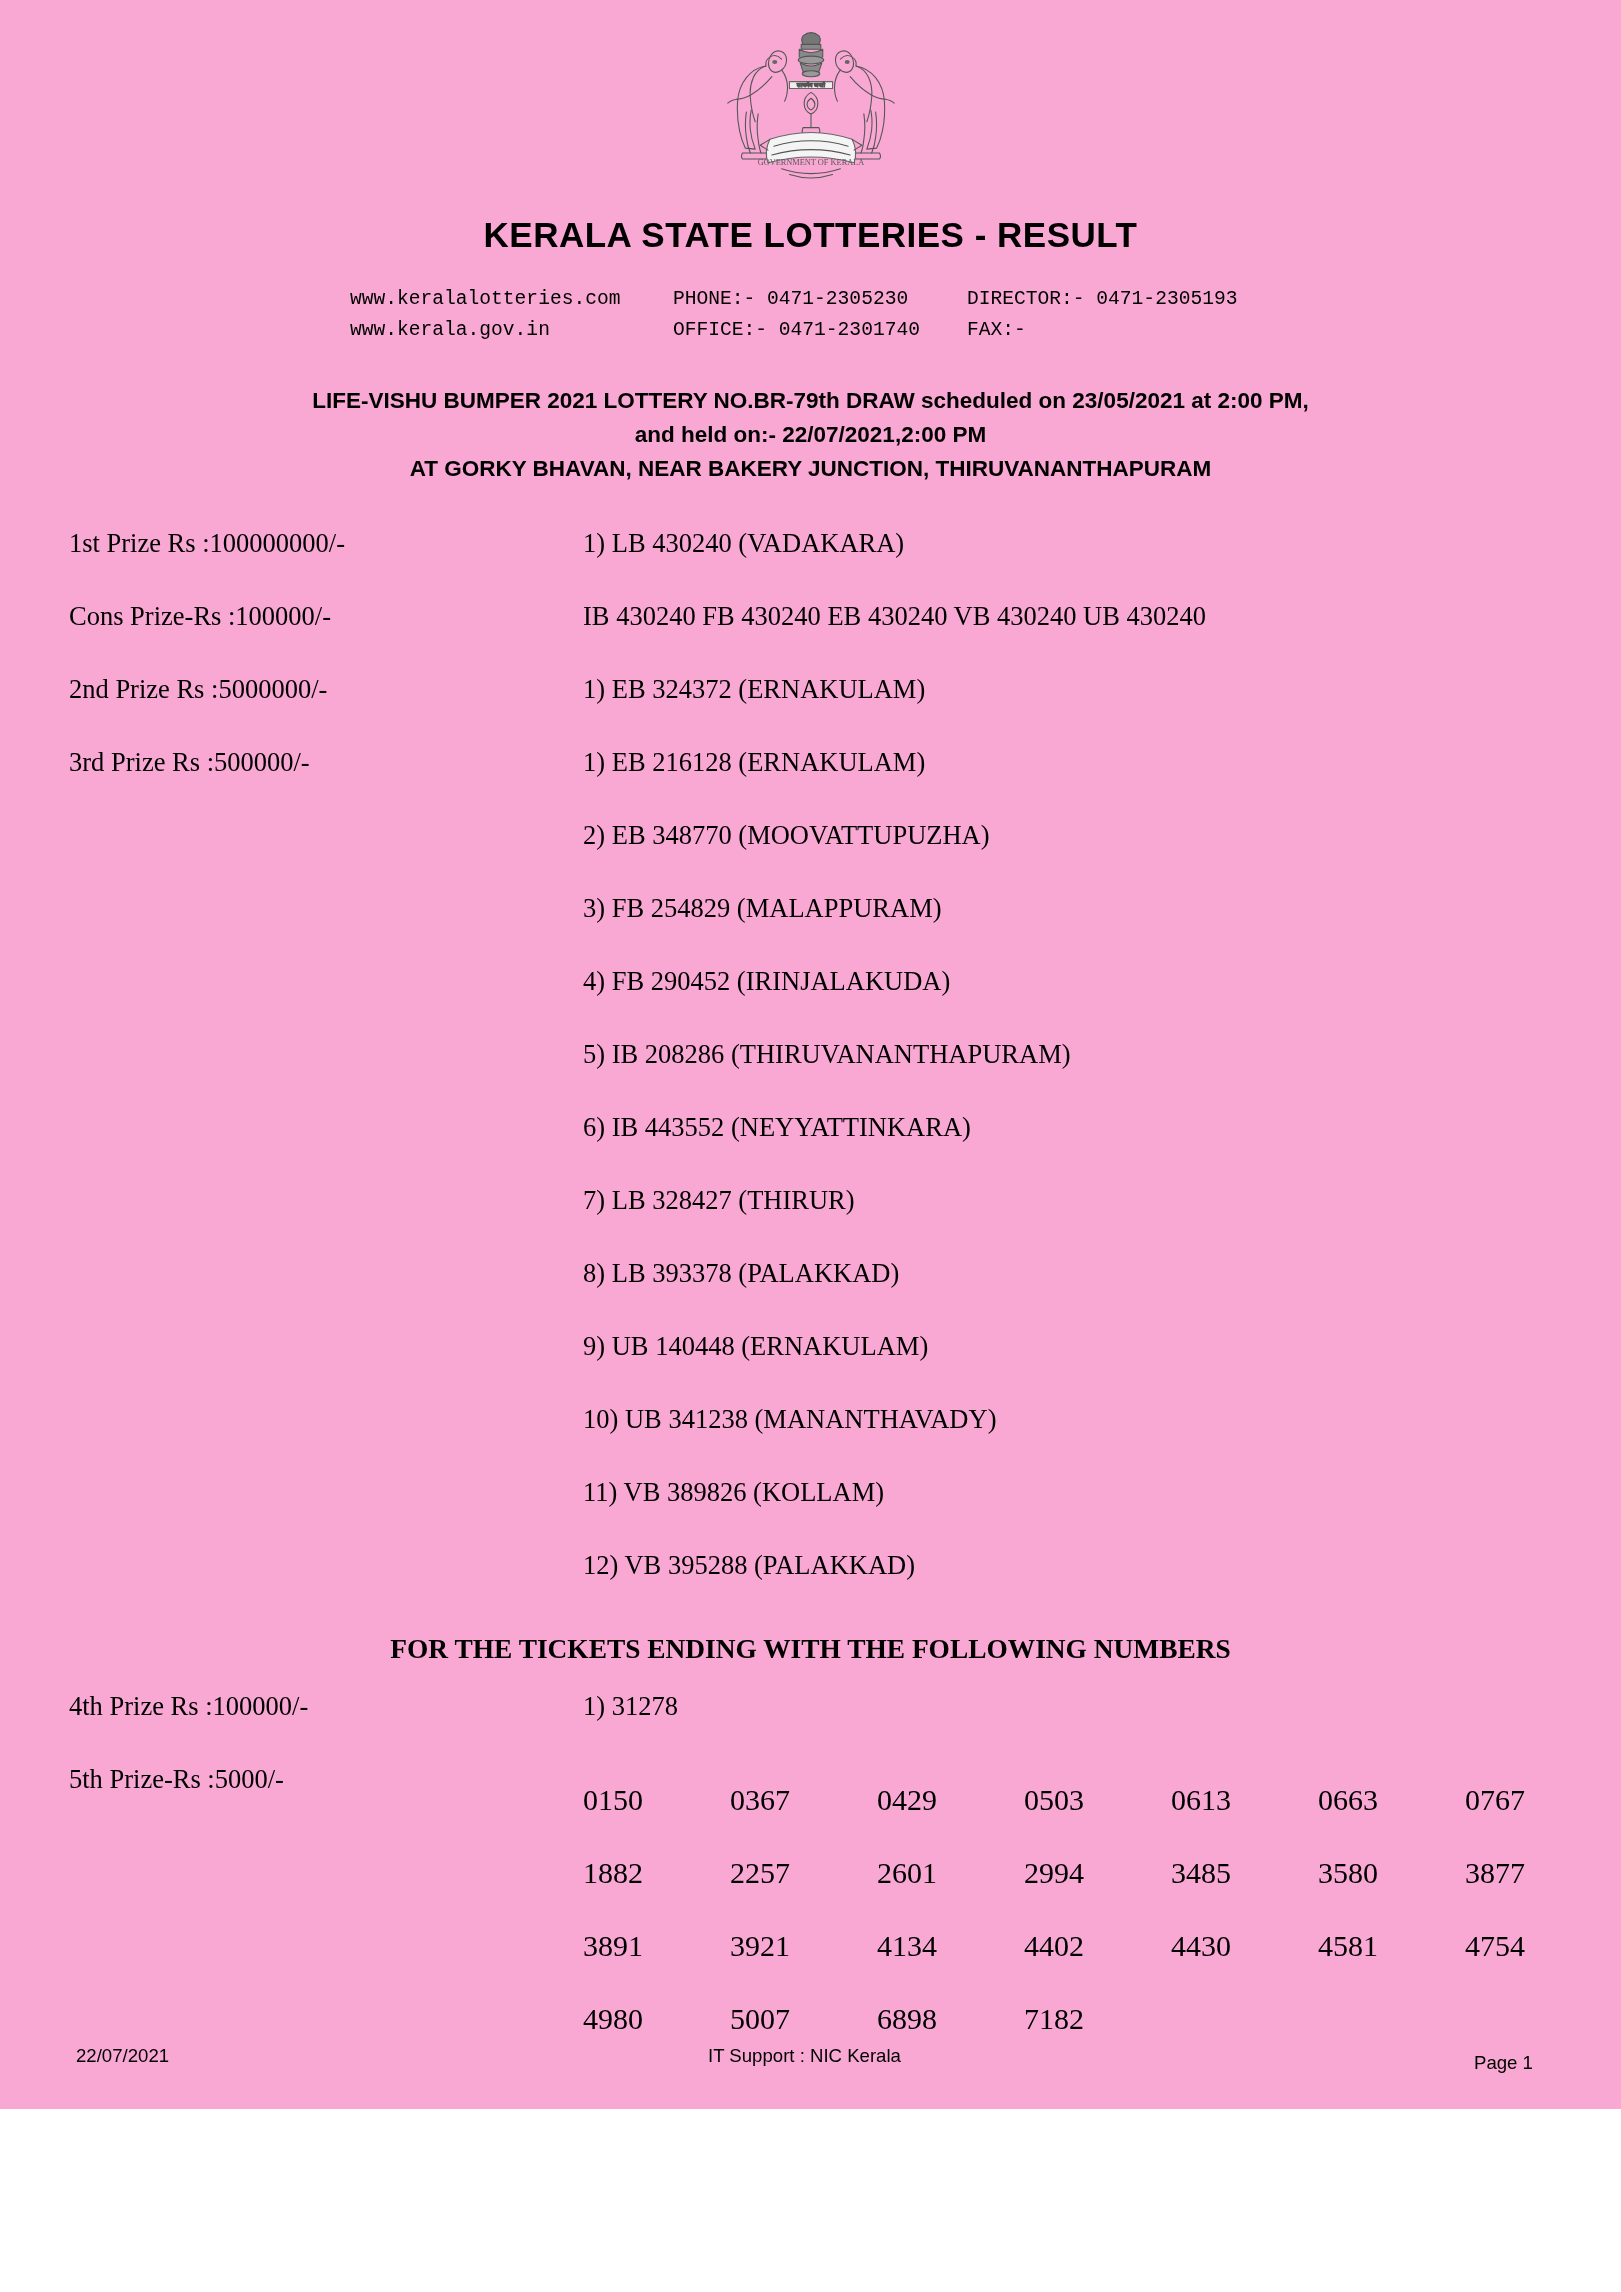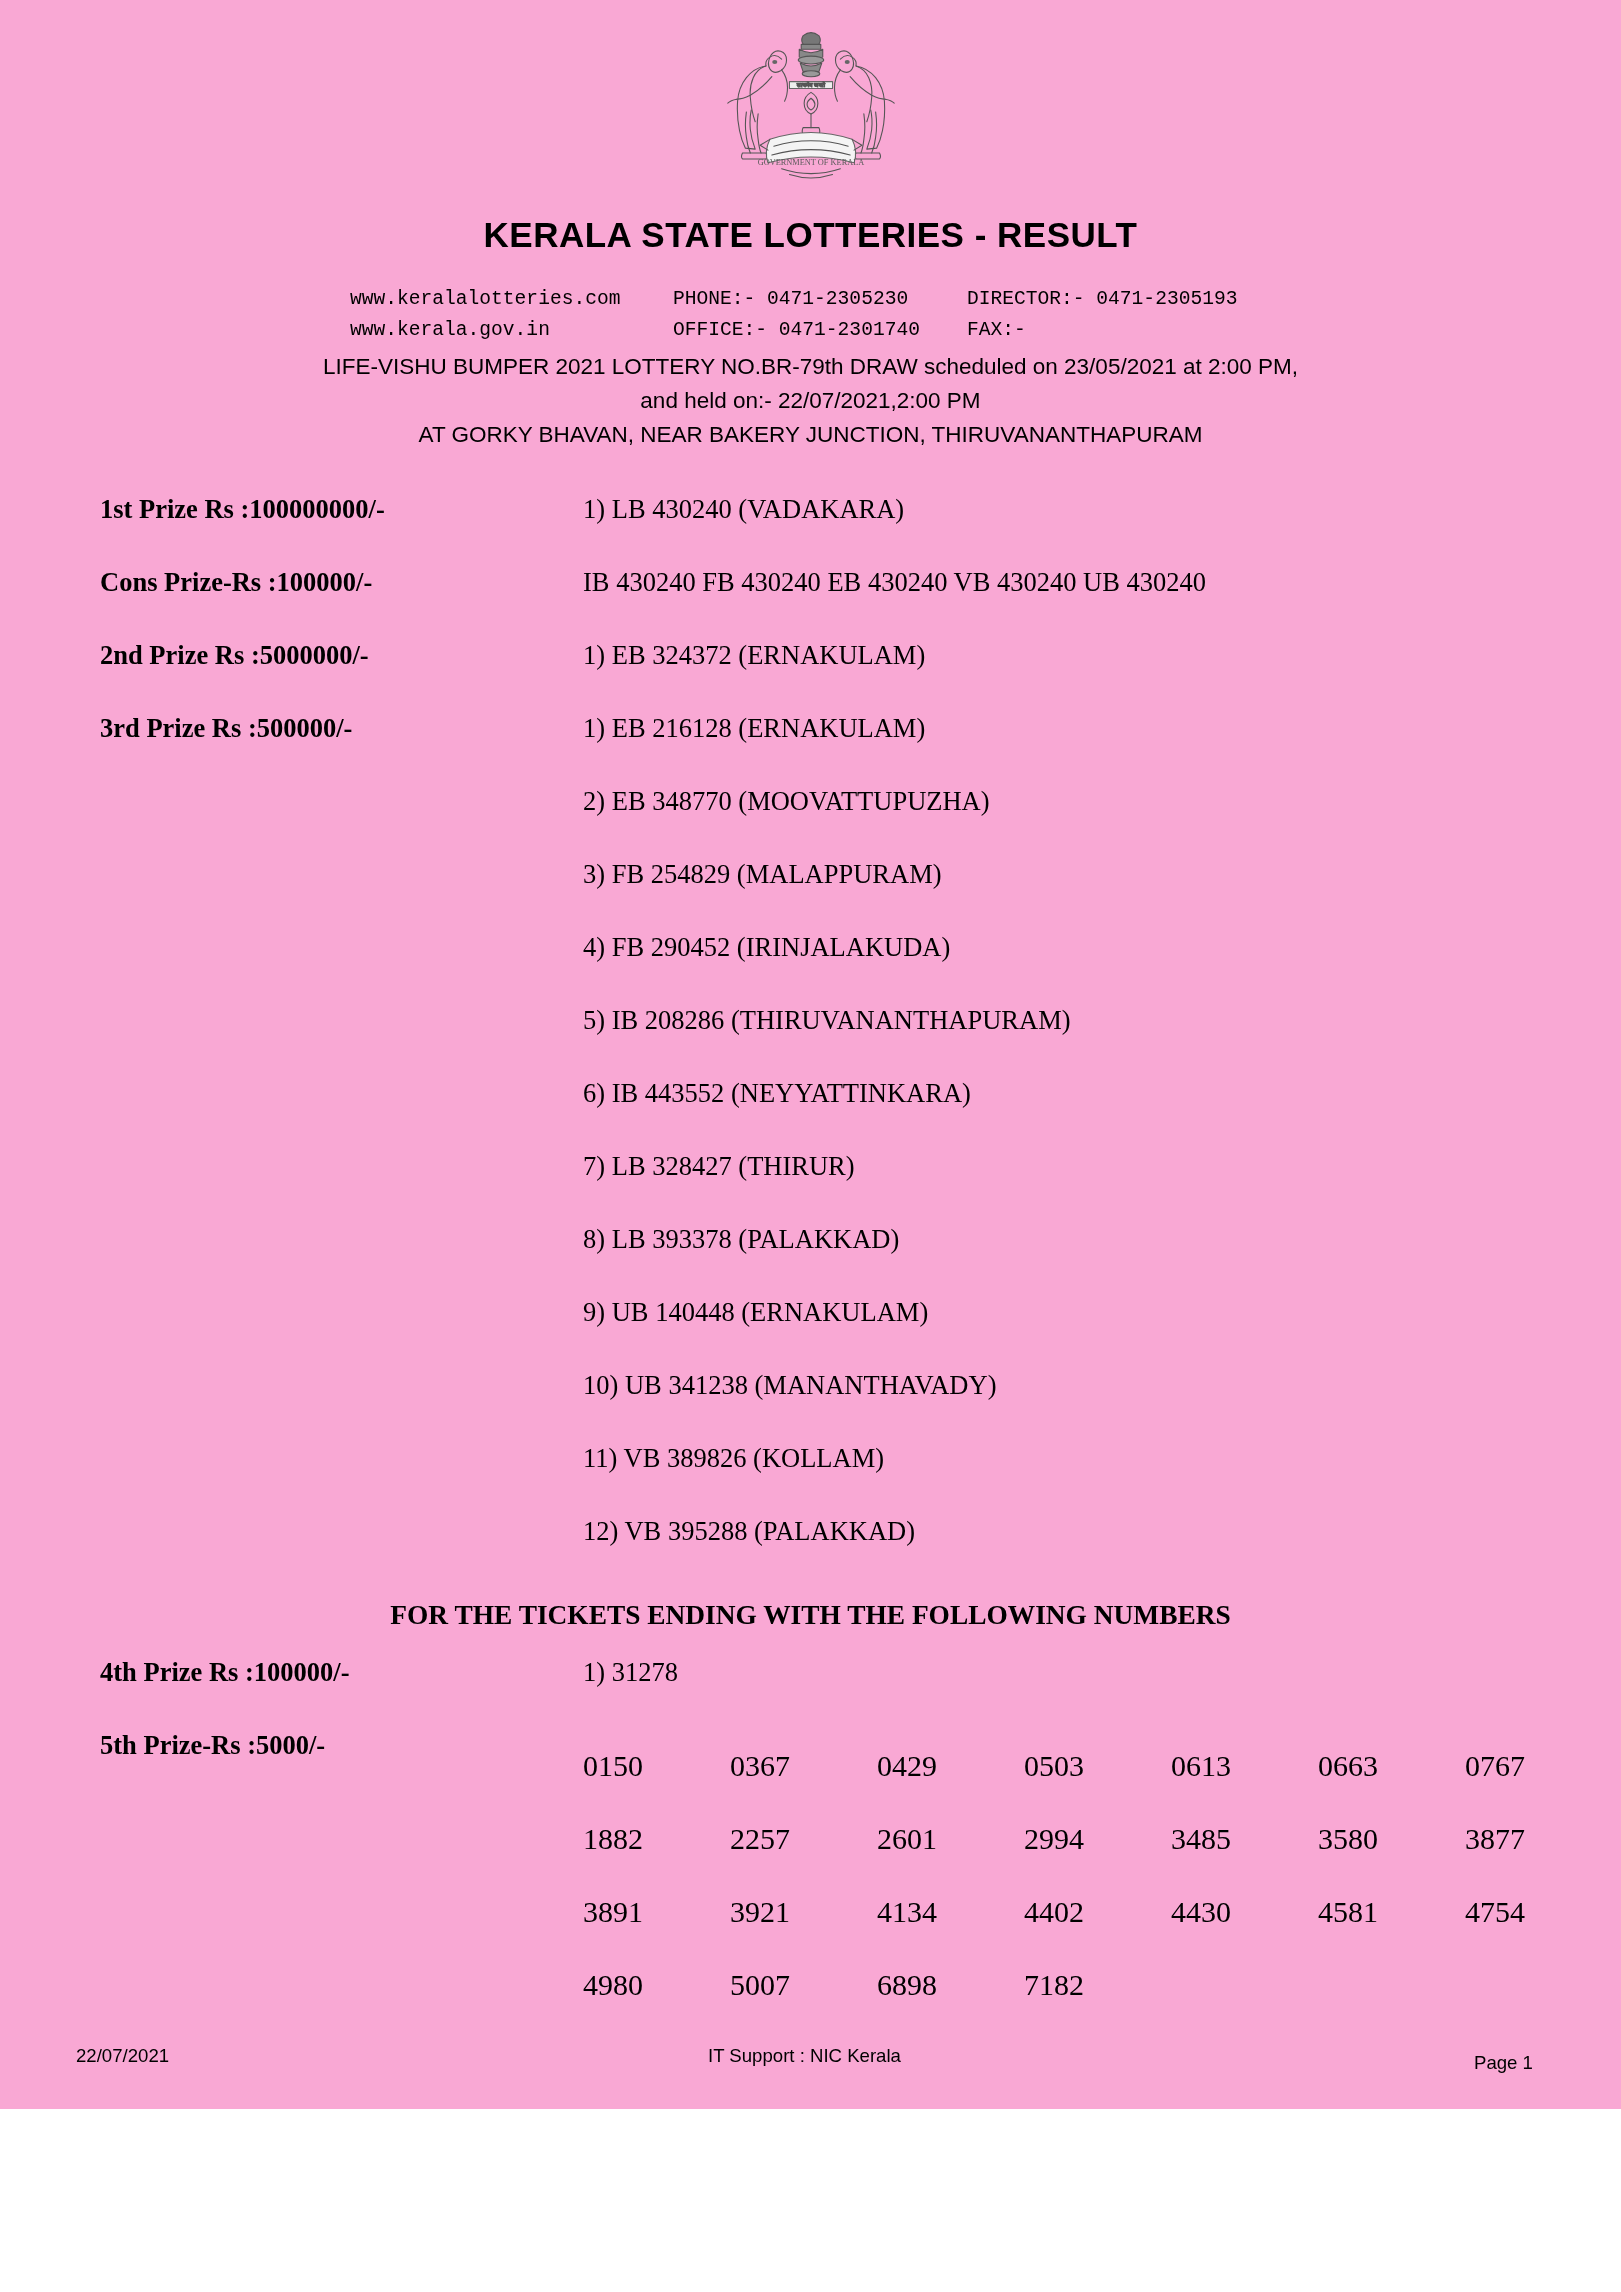--- a/index.html
+++ b/index.html
@@ -58,46 +58,46 @@
   .contact-row {
     display: flex;
     width: 921px;
   }
   .c-web   { width: 323px; }
   .c-phone { width: 294px; }
   .c-dir   { flex: 1; }
 
   
   .draw-info {
-    margin-top: 5px;
+    margin-top: 39px;
     text-align: center;
     font-family: "Liberation Sans", sans-serif;
-    font-weight: normal;
+    font-weight: bold;
     font-size: 22.5px;
     line-height: 1.5;
   }
   .draw-line { white-space: nowrap; }
 
   
   .results {
     margin-top: 45px;
     font-family: "Liberation Serif", serif;
   }
   .prize-row {
     display: flex;
     align-items: flex-start;
     font-size: 26.5px;
     line-height: 1;
     margin-bottom: 0;
   }
   .prize-label {
     width: 583px;
-    padding-left: 100px;
+    padding-left: 69px;
     box-sizing: border-box;
-    font-weight: bold;
+    font-weight: normal;
     font-size: 26.5px;
     font-family: "Liberation Serif", serif;
   }
   .prize-value {
     flex: 1;
     font-weight: normal;
     font-family: "Liberation Serif", serif;
     font-size: 26.5px;
   }
   .entry-row  { height: 73px; }

